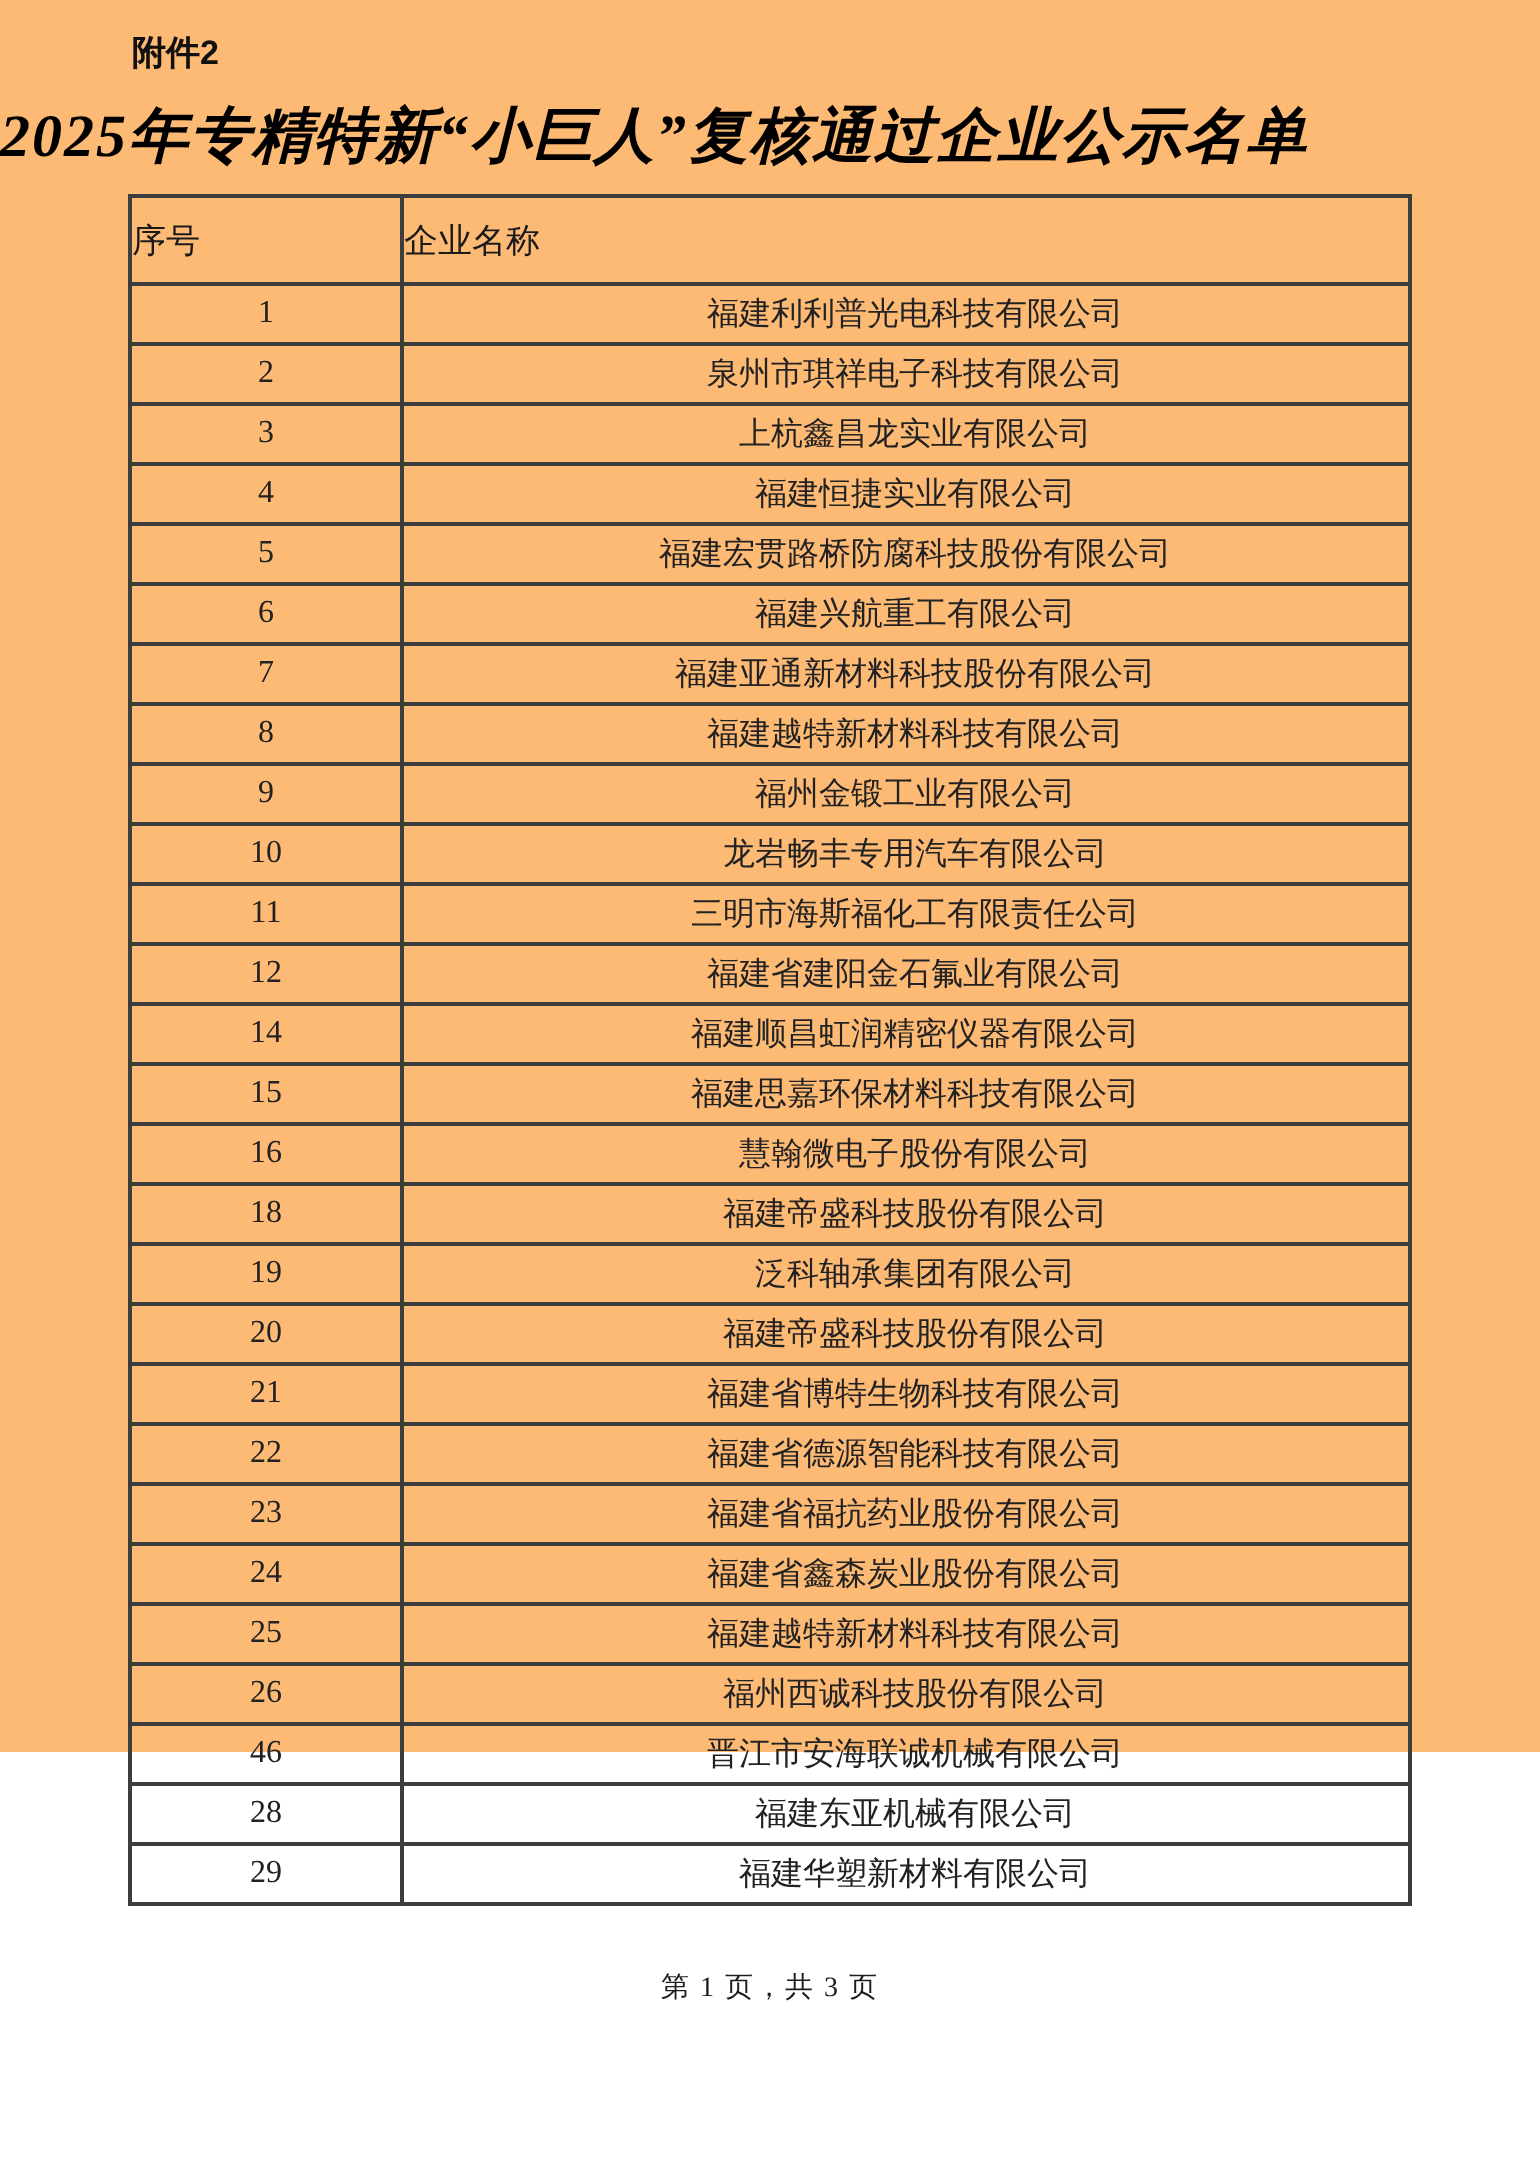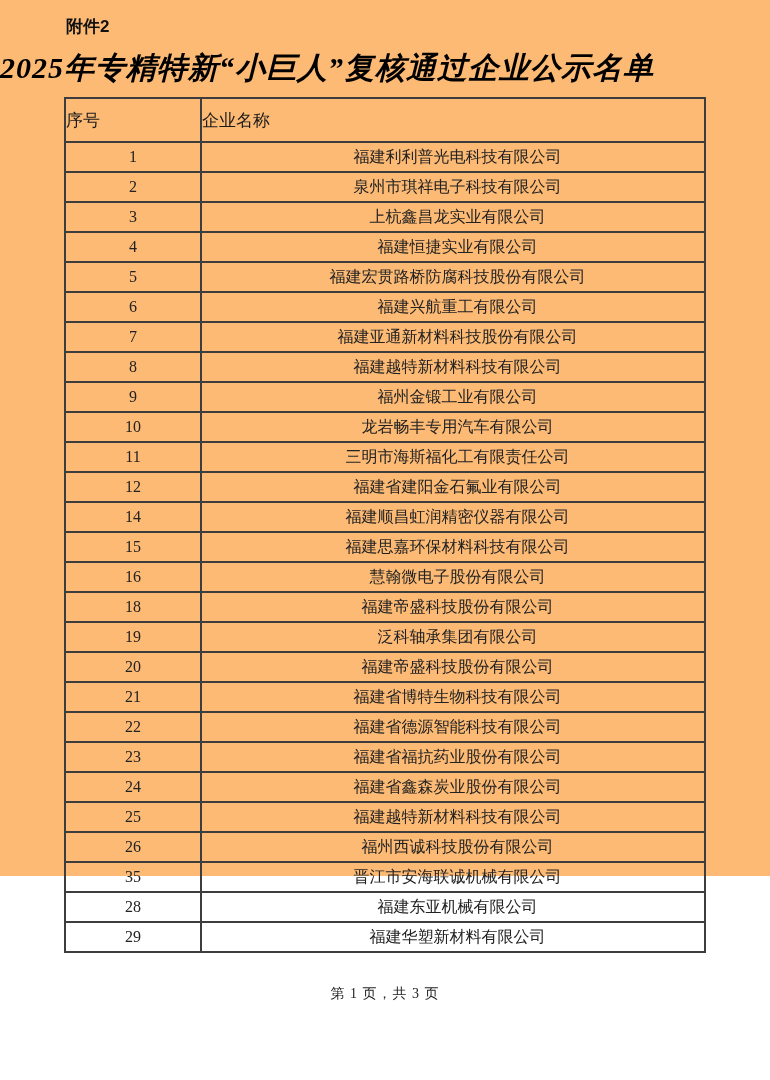--- a/index.html
+++ b/index.html
@@ -200,21 +200,21 @@
           <td class="cell-no">25</td>
           <td class="cell-name">福建越特新材料科技有限公司</td>
         </tr>
 
         <tr>
           <td class="cell-no">26</td>
           <td class="cell-name">福州西诚科技股份有限公司</td>
         </tr>
 
         <tr>
-          <td class="cell-no">35</td>
+          <td class="cell-no">46</td>
           <td class="cell-name">晋江市安海联诚机械有限公司</td>
         </tr>
 
         <tr>
           <td class="cell-no">28</td>
           <td class="cell-name">福建东亚机械有限公司</td>
         </tr>
 
         <tr>
           <td class="cell-no">29</td>

